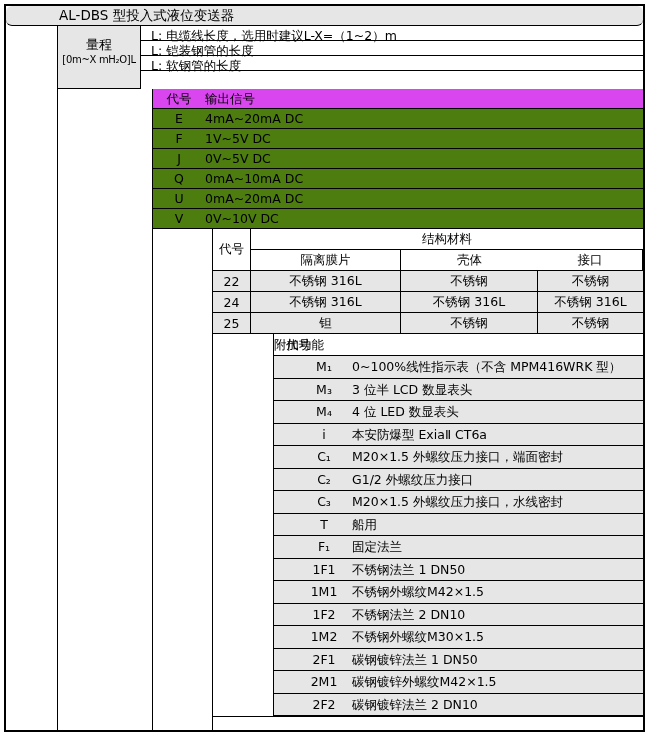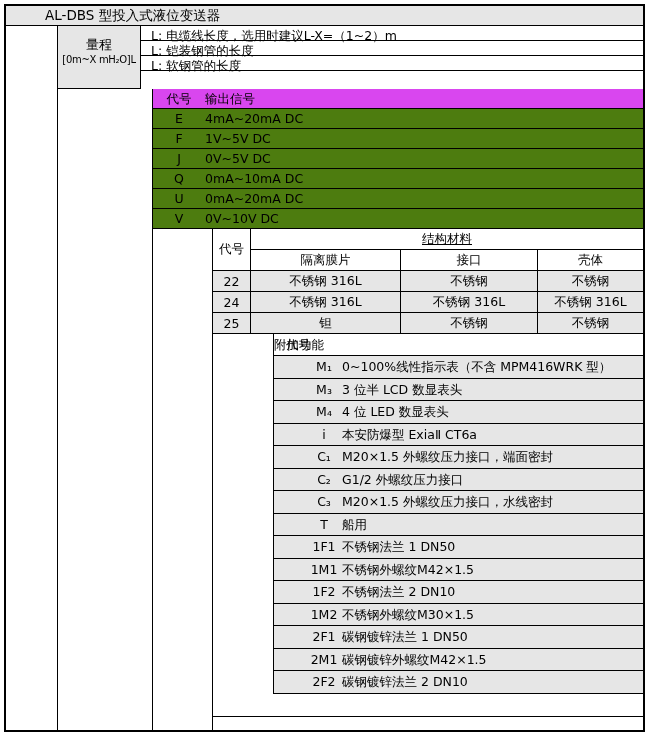--- a/index.html
+++ b/index.html
@@ -15,22 +15,23 @@
     position:absolute;left:4px;top:4px;
     width:641px;height:728px;
     border:2px solid #000;
     box-sizing:border-box;
   }
   
   .abs{position:absolute;box-sizing:border-box;}
   .titlebar{
     left:0;top:0;width:637px;height:20px;
     background:#e6e6e6;border-bottom:1px solid #000;
-    line-height:19px;font-size:13.5px;padding-left:39px;
+    line-height:19px;font-size:13.5px;padding-left:53px;
     white-space:nowrap;
+    border-radius:6px;
   }
   .leftcol{left:0;top:20px;width:52px;height:704px;border-right:1px solid #000;background:#fff;}
   .rangecell{
     left:52px;top:20px;width:83px;height:63px;
     border-right:1px solid #000;border-bottom:1px solid #000;
     background:#e6e6e6;text-align:center;
   }
   .rangecell .rl1{font-size:13px;margin-top:11px;line-height:16px;}
   .rangecell .rl2{font-size:10px;line-height:14px;letter-spacing:-0.3px;}
   .lrows{left:135px;top:20px;width:502px;}
@@ -60,35 +61,35 @@
     grid-template-rows:21px 21px 21px 21px 21px;
   }
   .mc{
     box-sizing:border-box;border-bottom:1px solid #000;
     font-size:12.5px;text-align:center;background:#fff;
     display:flex;align-items:center;justify-content:center;
     white-space:nowrap;overflow:hidden;
   }
   .mc.br{border-right:1px solid #000;}
   .mc.codehead{grid-row:1/3;grid-column:1;}
-  .mc.group{grid-column:2/5;text-decoration:underline;}
+  .mc.group{grid-column:2/5;}
   .mc.shade{background:#e6e6e6;}
   .functable{left:267px;top:328px;width:370px;border-left:1px solid #000;}
   .funchead{
     position:relative;height:22px;border-bottom:1px solid #000;box-sizing:border-box;
     background:#fff;line-height:21px;font-size:12.5px;white-space:nowrap;
   }
   .funchead .fcode{padding-left:12px;}
   .funchead .fcenter{position:absolute;left:0;right:0;top:0;text-align:left;}
   .funcrow{
     height:22.5px;border-bottom:1px solid #000;box-sizing:border-box;
     background:#e6e6e6;line-height:21.5px;font-size:12.5px;white-space:nowrap;
   }
   .funcrow .fcodecol{display:inline-block;width:32px;text-align:center;margin-left:34px;}
-  .funcrow .fdesc{margin-left:2px;text-align:right;}
+  .funcrow .fdesc{margin-left:12px;text-align:right;}
   .hbottom{left:206px;top:710px;width:431px;height:1px;background:#000;}
 </style>
 </head>
 <body>
 
 <div class="page">
   <div class="frame">
 
     <div class="abs titlebar">
       <span>AL-DBS 型投入式液位变送器</span>
@@ -136,22 +137,22 @@
         <span class="codecol">V</span><span>0V~10V DC</span>
       </div>
     </div>
 
     <div class="abs vline v152"></div>
 
     <div class="abs mattable">
       <div class="mc br codehead">代号</div>
       <div class="mc group">结构材料</div>
       <div class="mc br">隔离膜片</div>
+      <div class="mc">壳体</div>
       <div class="mc br">接口</div>
-      <div class="mc">壳体</div>
 
       <div class="mc br shade">22</div>
       <div class="mc br shade">不锈钢 316L</div>
       <div class="mc br shade">不锈钢</div>
       <div class="mc shade">不锈钢</div>
 
       <div class="mc br shade">24</div>
       <div class="mc br shade">不锈钢 316L</div>
       <div class="mc br shade">不锈钢 316L</div>
       <div class="mc shade">不锈钢 316L</div>
@@ -187,20 +188,23 @@
       <div class="funcrow">
         <span class="fcodecol">C₂</span><span class="fdesc">G1/2 外螺纹压力接口</span>
       </div>
       <div class="funcrow">
         <span class="fcodecol">C₃</span><span class="fdesc">M20×1.5 外螺纹压力接口，水线密封</span>
       </div>
       <div class="funcrow">
         <span class="fcodecol">T</span><span class="fdesc">船用</span>
       </div>
       <div class="funcrow">
+        <span class="fcodecol">F₁</span><span class="fdesc">固定法兰</span>
+      </div>
+      <div class="funcrow">
         <span class="fcodecol">1F1</span><span class="fdesc">不锈钢法兰 1 DN50</span>
       </div>
       <div class="funcrow">
         <span class="fcodecol">1M1</span><span class="fdesc">不锈钢外螺纹M42×1.5</span>
       </div>
       <div class="funcrow">
         <span class="fcodecol">1F2</span><span class="fdesc">不锈钢法兰 2 DN10</span>
       </div>
       <div class="funcrow">
         <span class="fcodecol">1M2</span><span class="fdesc">不锈钢外螺纹M30×1.5</span>

